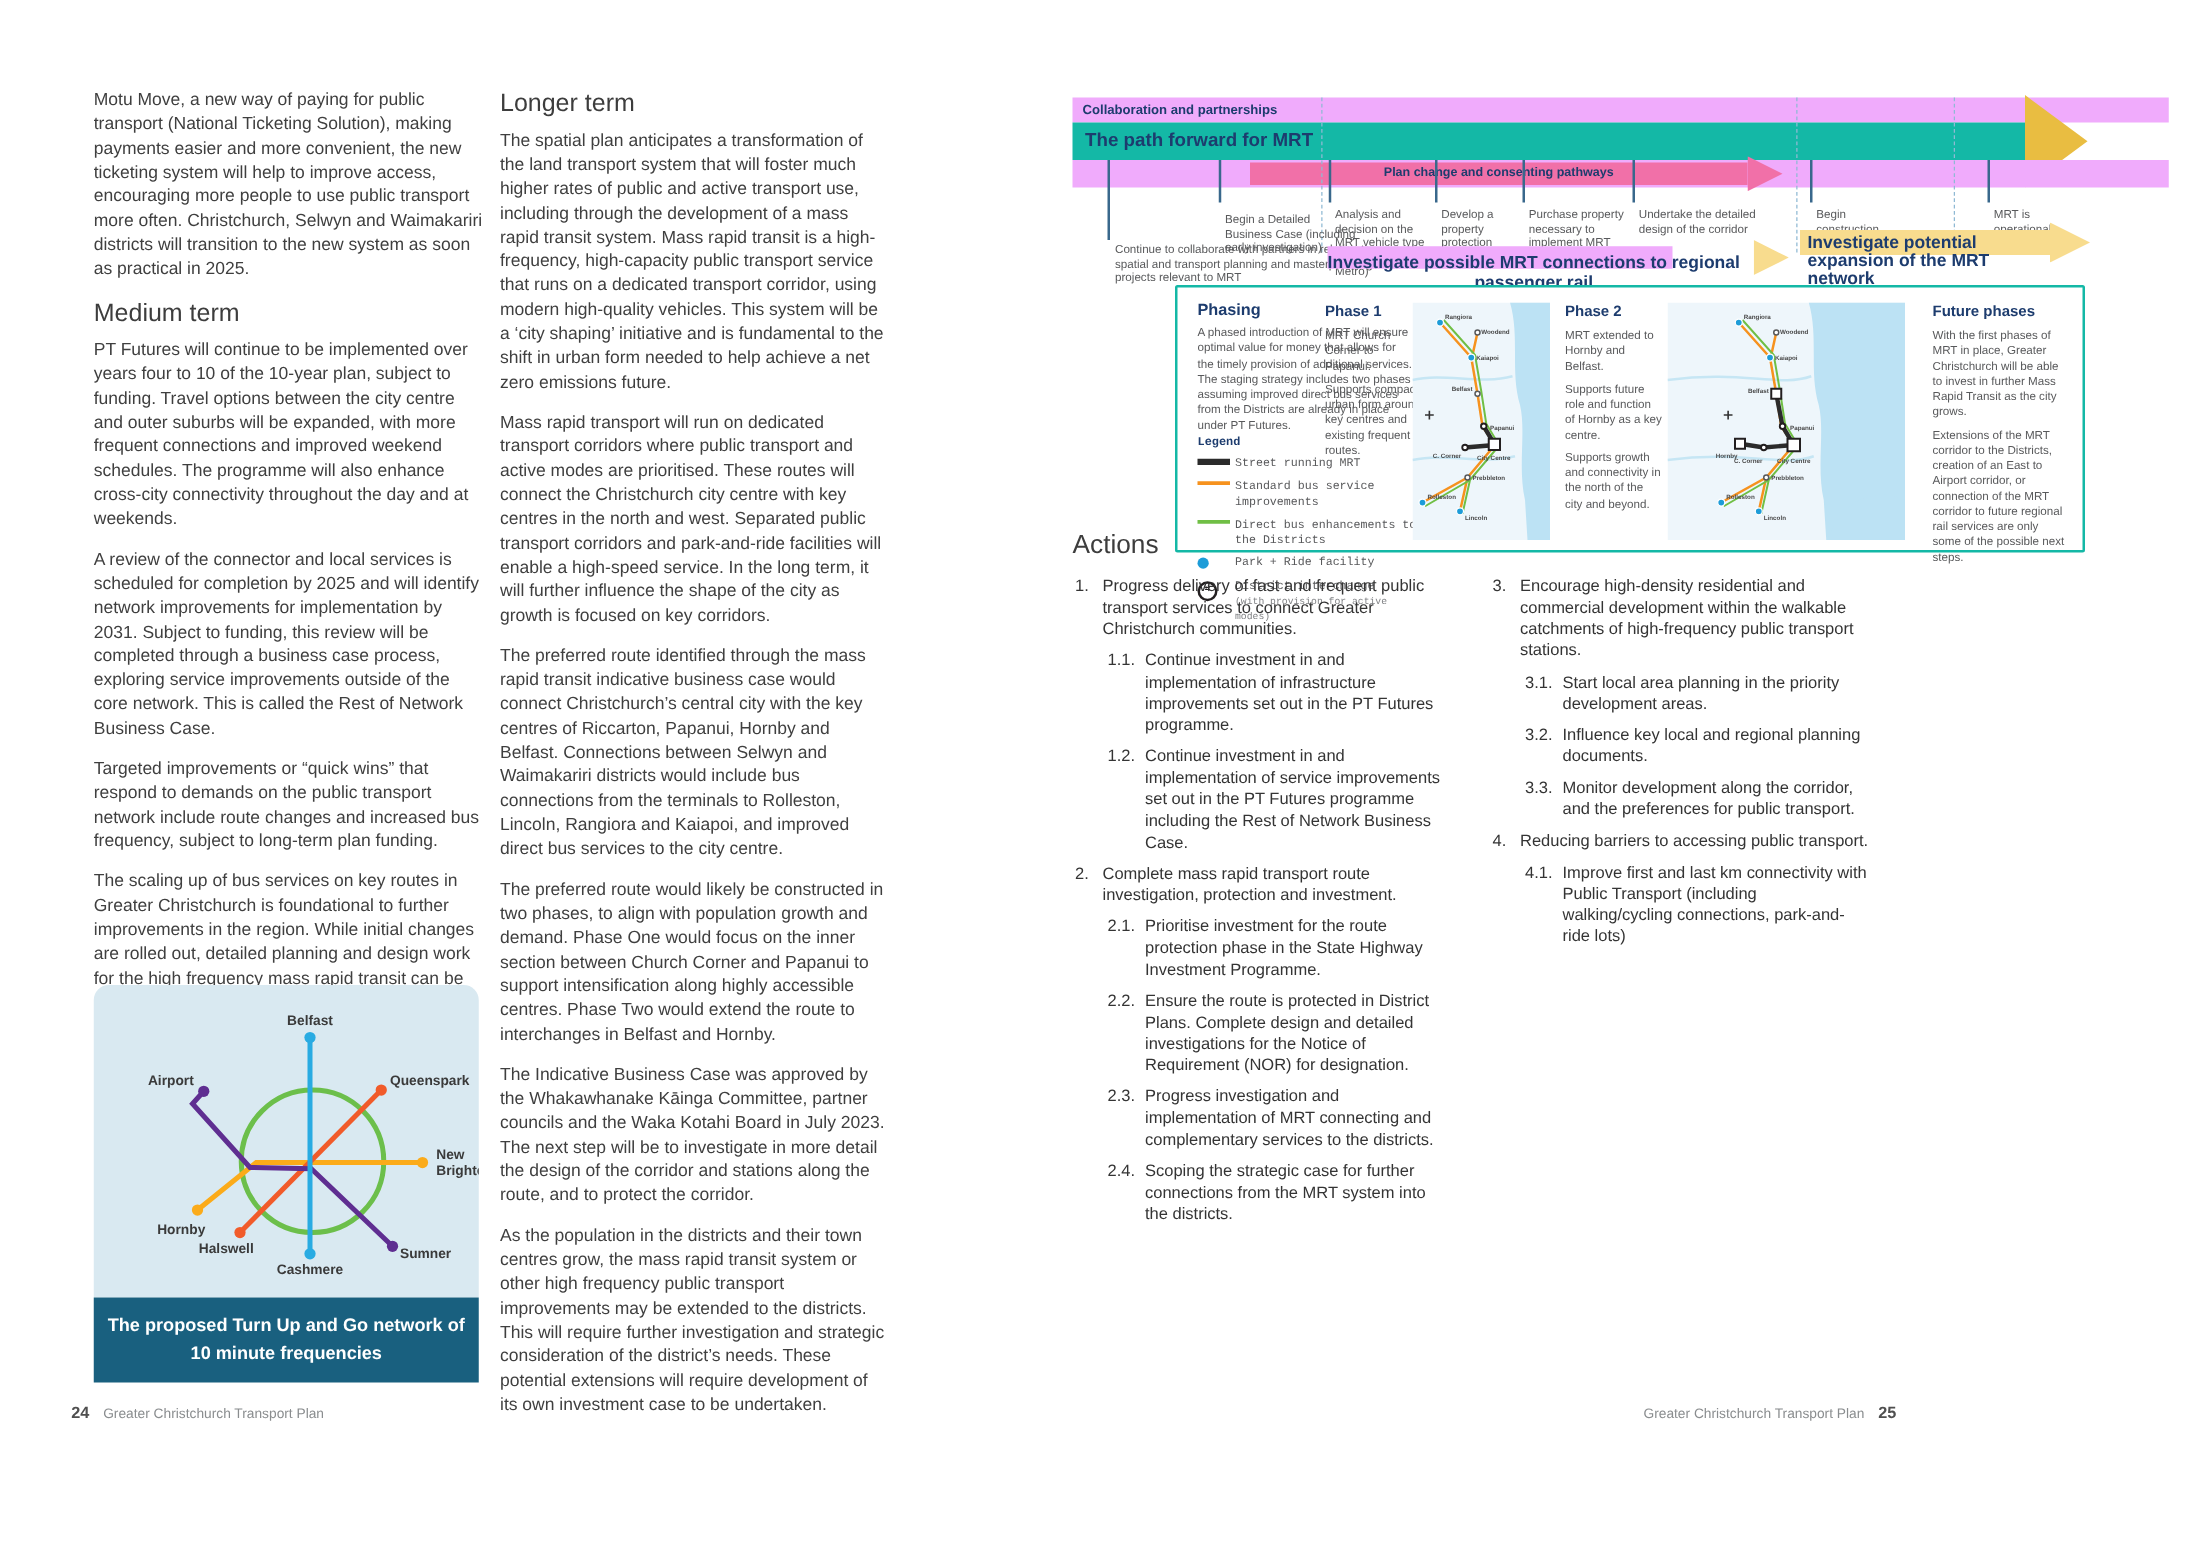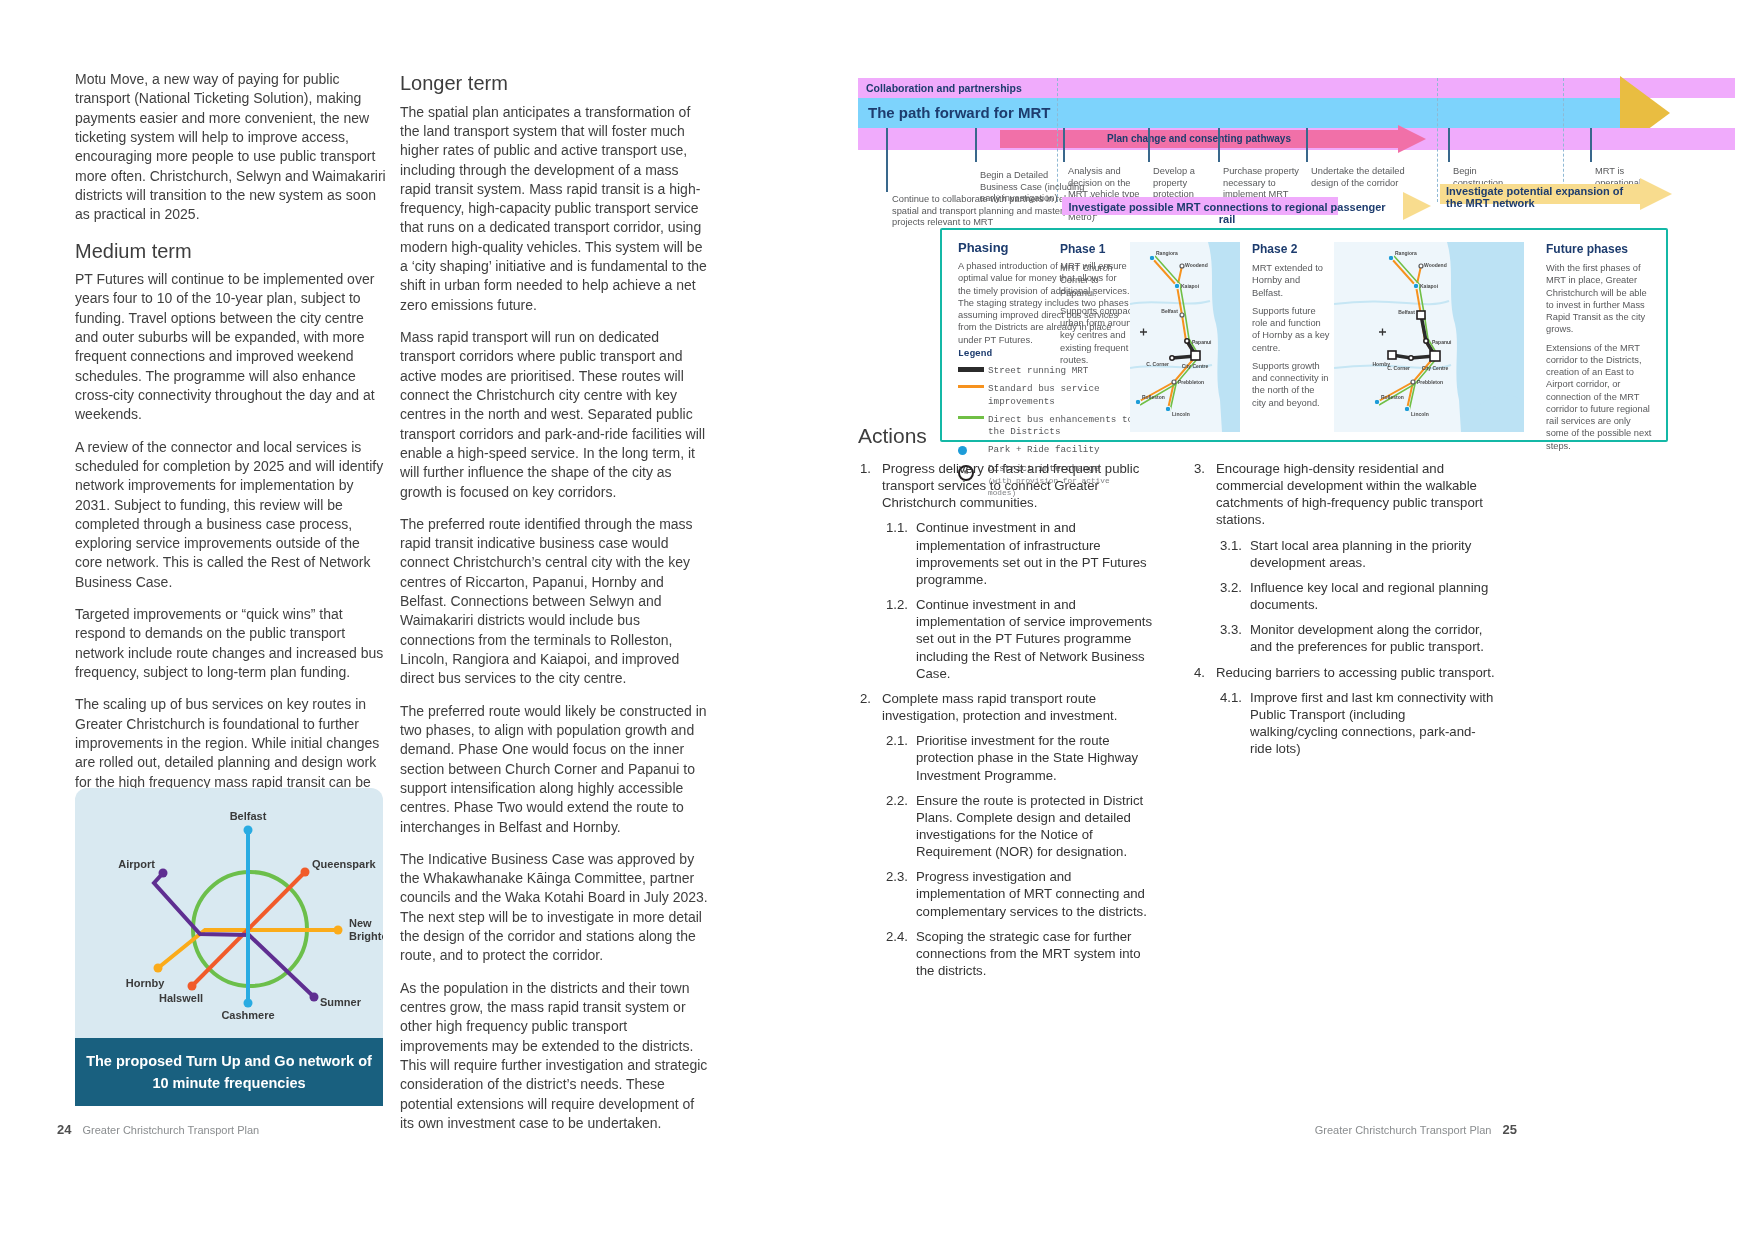--- a/index.html
+++ b/index.html
@@ -9,26 +9,26 @@
   .col{position:absolute;font-size:14px;line-height:1.38;color:#3f3f3f;}
   .col p{margin:0 0 13px 0;}
   .h2{font-size:20px;color:#3d3d3d;font-weight:400;margin:2px 0 5px 0;}
   
   .net-panel{position:absolute;left:75px;top:788px;width:308px;height:250px;background:#d9e9f1;border-radius:12px 12px 0 0;}
   .net-caption{position:absolute;left:75px;top:1038px;width:308px;height:68px;background:#19607f;color:#ffffff;font-weight:bold;font-size:14.5px;text-align:center;line-height:1.5;padding-top:13px;box-sizing:border-box;}
   .net-label{font-size:11px;font-weight:bold;fill:#3a3a3a;}
   
   .tl{position:absolute;left:858px;top:78px;width:877px;height:140px;}
   .tl-band-pink{position:absolute;background:#f0abfc;}
-  .tl-band-gold{position:absolute;background:#7dd3fc;}
+  .tl-band-gold{position:absolute;background:#14b8a6;}
   .tl-band-label{position:absolute;font-weight:bold;color:#1d3c6e;}
   .tick{position:absolute;width:2px;background:#39688c;}
   .m-label{position:absolute;font-size:9.3px;line-height:1.25;color:#58595b;}
   .dash-sep{position:absolute;top:0;height:124px;border-left:1px dashed #8fb9d4;}
-  .gold-arrow-label{font-size:11px;font-weight:bold;color:#1d3c6e;}
+  .gold-arrow-label{font-size:14px;font-weight:bold;color:#1d3c6e;}
   
   .phasing{position:absolute;left:940px;top:228px;width:728px;height:214px;background:#ffffff;border:2px solid #14b8a6;border-radius:2px;box-sizing:border-box;}
   .ph-title{position:absolute;font-size:13px;font-weight:bold;color:#1d3c6e;}
   .ph-sub{font-size:12px;font-weight:bold;color:#1d3c6e;margin:0 0 6px 0;}
   .ph-text{font-size:9.3px;line-height:1.32;color:#58595b;}
   .ph-text p{margin:0 0 6px 0;}
   .legend-row{display:flex;align-items:flex-start;margin-bottom:6px;}
   .legend-sw{width:30px;flex:0 0 30px;display:flex;justify-content:flex-start;align-items:center;margin-top:2px;}
   .lg-line{width:26px;height:3px;}
   .lg-dot{width:9px;height:9px;border-radius:50%;background:#1d9cd8;}

